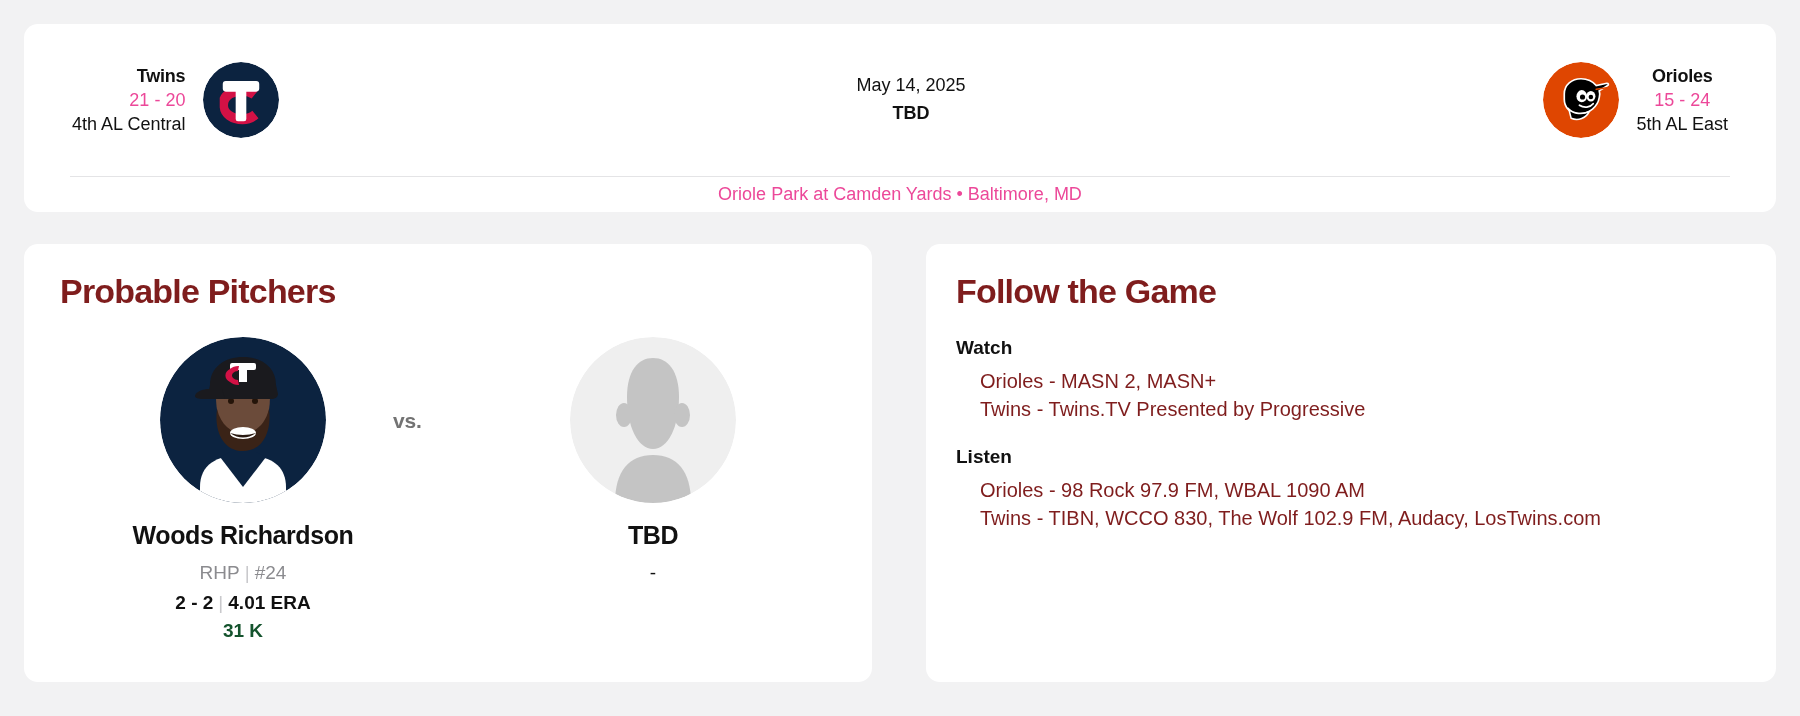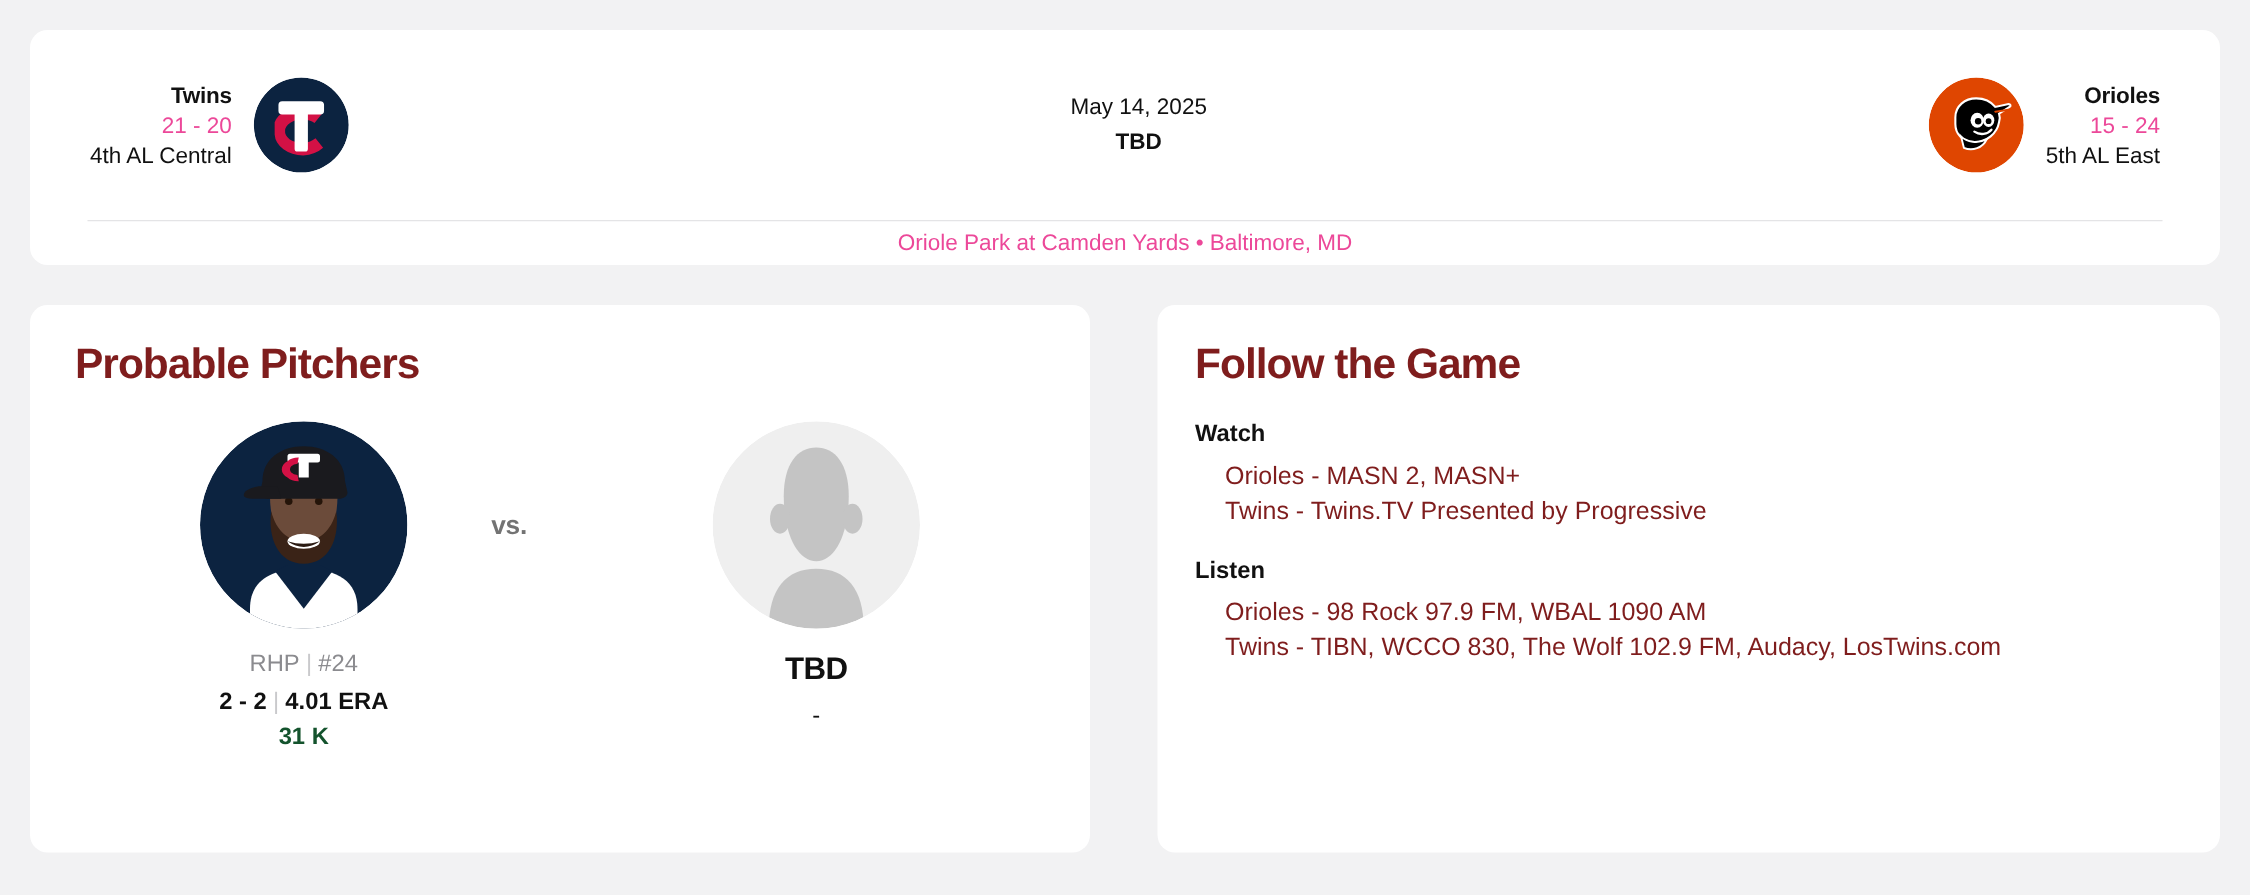--- a/index.html
+++ b/index.html
@@ -45,21 +45,21 @@
   }
   .team {
     display: flex;
     align-items: center;
     gap: 18px;
   }
   .team-text {
     line-height: 1.35;
   }
   .team-away .team-text { text-align: right; }
-  .team-home .team-text { text-align: right; }
+  .team-home .team-text { text-align: center; }
   .team-name {
     font-size: 18px;
     font-weight: 700;
     color: #111;
     letter-spacing: -0.2px;
   }
   .team-record {
     font-size: 18px;
     color: #ec4899;
     font-weight: 400;
@@ -282,20 +282,21 @@
               <circle cx="71" cy="64" r="3" fill="#241409"></circle>
               <circle cx="95" cy="64" r="3" fill="#241409"></circle>
               <path d="M63 57 q8 -4 14 0" stroke="#241409" stroke-width="3" fill="none" stroke-linecap="round"></path>
               <path d="M89 57 q8 -4 14 0" stroke="#241409" stroke-width="3" fill="none" stroke-linecap="round"></path>
               <path d="M50 48 c0 -18 15 -28 33 -28 c18 0 33 10 33 28 l2 9 c0 3 -3 5 -7 5 h-56 c-4 0 -7 -2 -7 -5 z" fill="#1A1A1E"></path>
               <path d="M47 52 c-7 1 -12 4 -12 7 c0 2 3 3 8 3 h22 l-3 -10 z" fill="#1A1A1E"></path>
               <path d="M72 26 h22 a2 2 0 0 1 2 2 v3 a2 2 0 0 1 -2 2 h-7 v12 h-8 v-12 h-7 a2 2 0 0 1 -2 -2 v-3 a2 2 0 0 1 2 -2 z" fill="#FFFFFF"></path>
               <path d="M70 32 a11 8 0 0 0 0 13 a11 8 0 0 0 9 3 l-1 -5 a7 5 0 0 1 -5 -2 a7 5 0 0 1 0 -5 a7 5 0 0 1 5 -2 l1 -5 a11 8 0 0 0 -9 3 z" fill="#D31145"></path>
             </g>
           </svg>
+          <div class="pitcher-name">Woods Richardson</div>
           <div class="pitcher-meta">
             <span>RHP</span><span class="pipe">|</span><span>#24</span>
           </div>
           <div class="pitcher-stats">
             <span>2 - 2</span><span class="pipe">|</span><span>4.01 ERA</span>
           </div>
           <div class="pitcher-k">31 K</div>
         </div>
 
         <div class="vs-sep">vs.</div>

